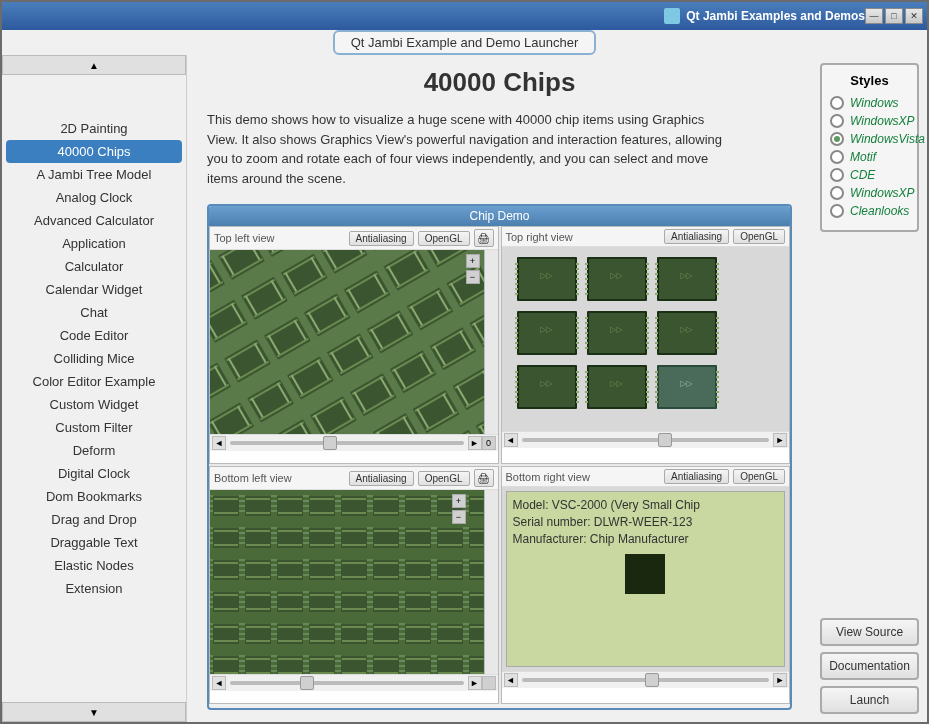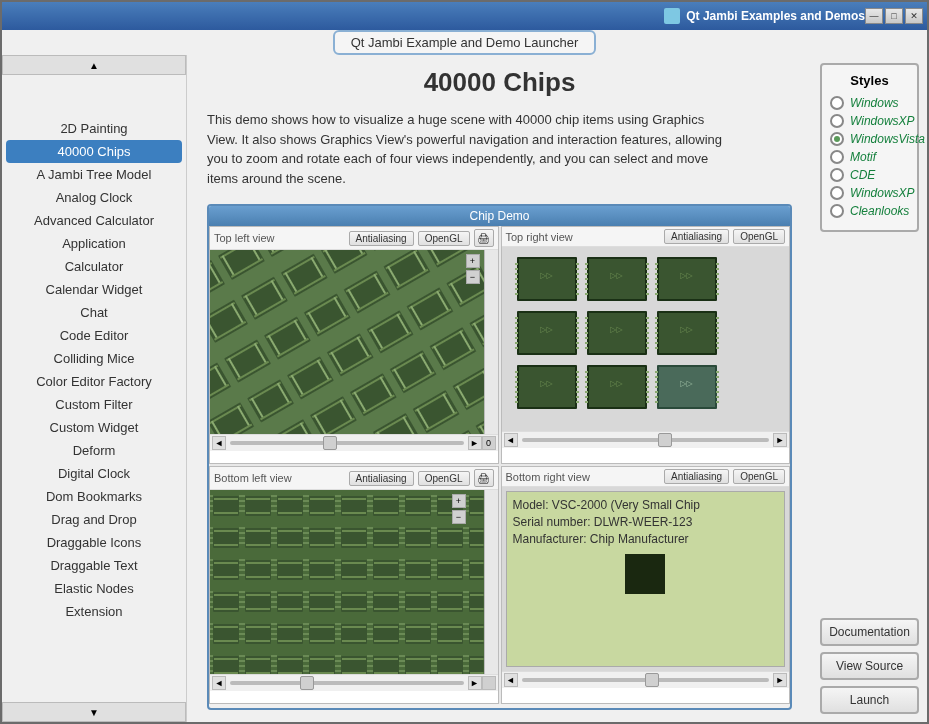--- a/index.html
+++ b/index.html
@@ -356,28 +356,27 @@
         <div class="sidebar-item active">40000 Chips</div>
         <div class="sidebar-item">A Jambi Tree Model</div>
         <div class="sidebar-item">Analog Clock</div>
         <div class="sidebar-item">Advanced Calculator</div>
         <div class="sidebar-item">Application</div>
         <div class="sidebar-item">Calculator</div>
         <div class="sidebar-item">Calendar Widget</div>
         <div class="sidebar-item">Chat</div>
         <div class="sidebar-item">Code Editor</div>
         <div class="sidebar-item">Colliding Mice</div>
-        <div class="sidebar-item">Color Editor Factory</div>
+        <div class="sidebar-item">Color Editor Example</div>
+        <div class="sidebar-item">Custom Widget</div>
         <div class="sidebar-item">Custom Filter</div>
-        <div class="sidebar-item">Custom Widget</div>
         <div class="sidebar-item">Deform</div>
         <div class="sidebar-item">Digital Clock</div>
         <div class="sidebar-item">Dom Bookmarks</div>
         <div class="sidebar-item">Drag and Drop</div>
-        <div class="sidebar-item">Draggable Icons</div>
         <div class="sidebar-item">Draggable Text</div>
         <div class="sidebar-item">Elastic Nodes</div>
         <div class="sidebar-item">Extension</div>
       </div>
       <div class="scroll-btn">▼</div>
     </div>
 
     <div class="content-area">
       <div class="demo-title">40000 Chips</div>
       <p class="demo-description">This demo shows how to visualize a huge scene with 40000 chip items using Graphics View. It also shows Graphics View's powerful navigation and interaction features, allowing you to zoom and rotate each of four views independently, and you can select and move items around the scene.</p>
@@ -596,19 +595,19 @@
           <div class="radio-outer"></div>
           <span class="style-label">WindowsXP</span>
         </div>
         <div class="style-option">
           <div class="radio-outer"></div>
           <span class="style-label">Cleanlooks</span>
         </div>
       </div>
 
       <div class="right-buttons">
+        <button class="action-btn">View Source</button>
         <button class="action-btn">Documentation</button>
-        <button class="action-btn">View Source</button>
         <button class="action-btn">Launch</button>
       </div>
     </div>
   </div>
 </div>
 
 </body></html>

